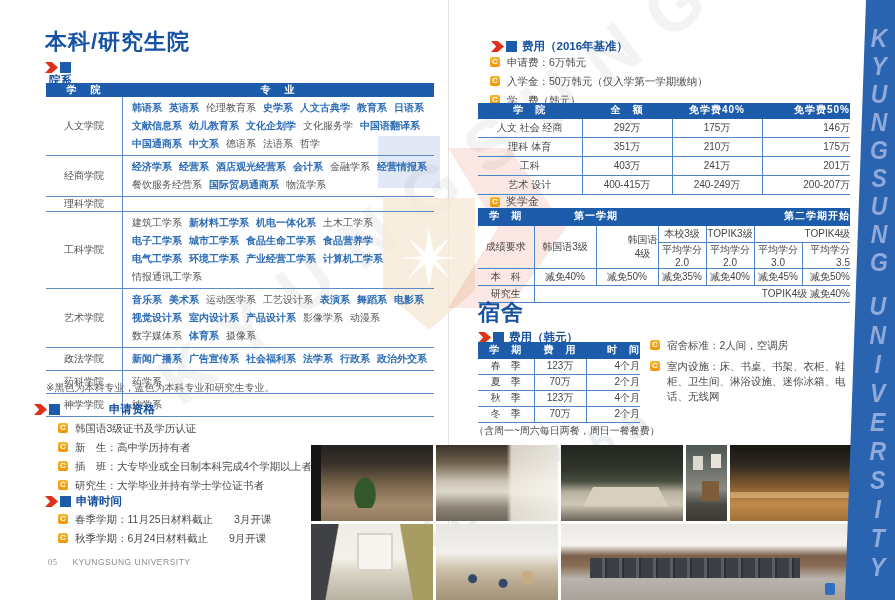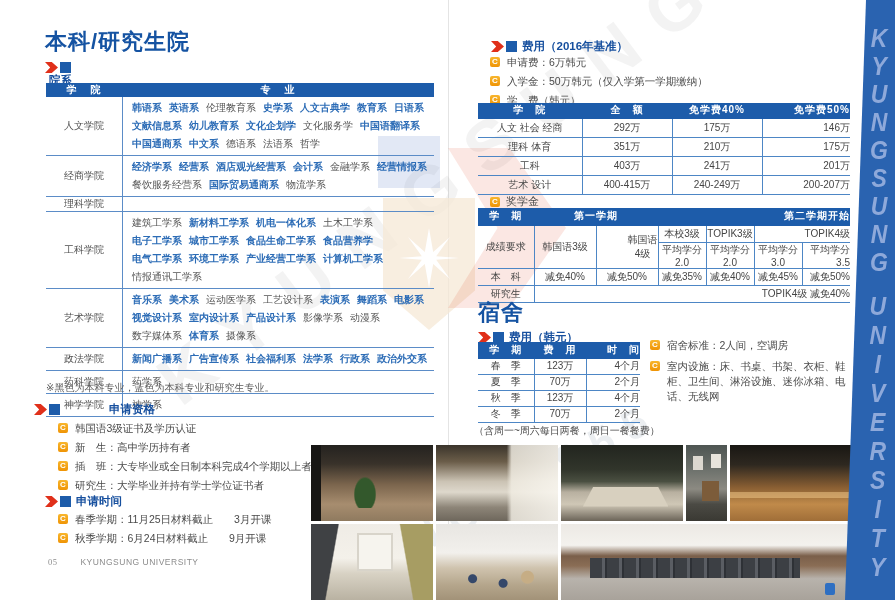--- a/index.html
+++ b/index.html
@@ -69,21 +69,21 @@
 
   .sch-table { position:absolute; left:478px; top:208px; width:372px; }
   .sch-table td { height:17px; }
 
   .dorm-table { position:absolute; left:478px; top:342px; width:162px; }
   .dorm-table td { height:16px; }
   .dorm-note { position:absolute; left:474px; top:424px; font-size:10px; color:#4a4a4a; }
 
   
   .footer { position:absolute; left:48px; top:557px; font-size:8.5px; color:#8c8c8c; letter-spacing:.5px; }
-  .footer .pnum { margin-right:20px;font-family:Liberation Serif, serif; }
+  .footer .pnum { margin-right:12px;font-family:Liberation Serif, serif; }
 
   
   .band { position:absolute; right:0; top:0; width:50px; height:600px; z-index:3;
           background:#2a63b0; clip-path:polygon(21px 0,50px 0,50px 600px,0 600px); }
   .band-col { position:absolute; display:flex; flex-direction:column; align-items:center; }
   .band-col span { font-style:italic; font-weight:bold; font-size:23px; line-height:28px; color:#8ea9da; transform:scaleY(1.12); }
   .band-k { top:24px; right:7px; }
   .band-u { top:292px; right:9px; }
   .band-u span { line-height:29px; }
 

